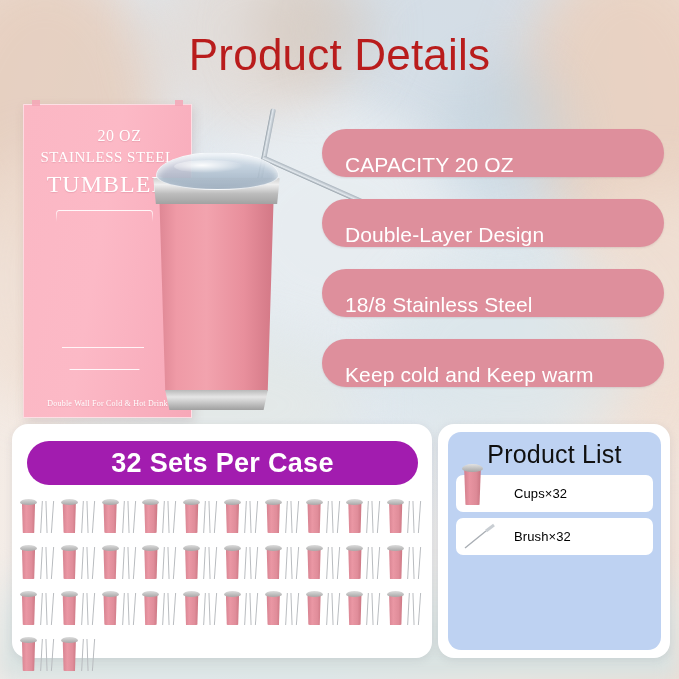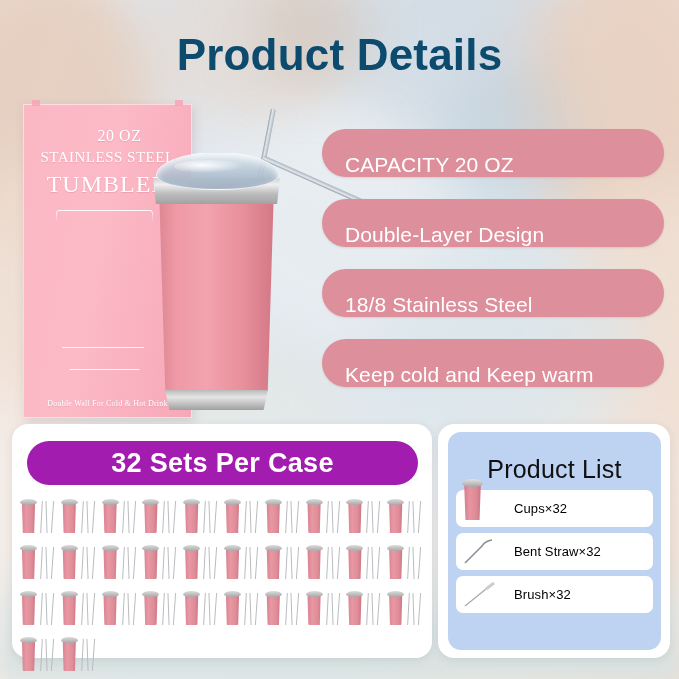--- a/index.html
+++ b/index.html
@@ -33,22 +33,22 @@
   .bg-bottom{
     position:absolute;left:0;right:0;bottom:0;height:120px;
     background:linear-gradient(180deg,rgba(224,232,233,0) 0%,#dfe7e6 45%,#d6e0df 100%);
     filter:blur(10px);
   }
 
   
   .page-title{
     position:absolute;left:0;right:0;top:30px;
     text-align:center;
-    font-size:44px;font-weight:700;letter-spacing:.2px;
-    color:#0c4a6e;
+    font-size:44px;font-weight:400;letter-spacing:.2px;
+    color:#b91c1c;
   }
 
   
   .pkg{
     position:absolute;left:23px;top:104px;width:167px;height:312px;
     background:linear-gradient(100deg,#fbb7c4 0%,#fcb9c6 45%,#f7a8b8 100%);
     border:1px solid rgba(255,255,255,.55);
     box-shadow:2px 4px 10px rgba(120,90,100,.18);
   }
   .pkg-flap{position:absolute;top:-5px;height:6px;width:8px;background:#f4a6b6;opacity:.85;}
@@ -153,21 +153,21 @@
   }
   .set .st{position:absolute;background:#b9bcc0;}
   .set .st1{left:22px;top:4px;width:1.3px;height:32px;transform:rotate(3deg);}
   .set .st2{left:27px;top:4px;width:1.3px;height:32px;transform:rotate(-2deg);}
   .set .st3{left:33px;top:4px;width:1.3px;height:32px;transform:rotate(4deg);}
 
   
   .list-panel{
     position:absolute;left:448px;top:432px;width:213px;height:218px;
     background:#bed2f2;border-radius:13px;
-    box-sizing:border-box;padding:22px 8px;
+    box-sizing:border-box;padding:7px 8px;
   }
   .list-title{
     text-align:center;color:#101010;font-size:25px;font-weight:400;
     line-height:30px;letter-spacing:.2px;
   }
   .list-row{
     position:relative;height:37px;background:#fff;border-radius:7px;
     margin-top:6px;display:flex;align-items:center;
   }
   .list-row-label{
@@ -485,28 +485,20 @@
 
     <div class="list-row">
       <span class="ic ic-cup">
         <span class="b"></span>
           <span class="l"></span>
       </span>
       <span class="list-row-label">Cups×32</span>
     </div>
 
 
-    <div class="list-row">
-      <span class="ic ic-line">
-        <svg width="42" height="29" viewBox="0 0 42 29">
-            <path d="M3 26 L20 9 Q23 4 30 3" fill="none" stroke="#8d9299" stroke-width="1.6"></path>
-          </svg>
-      </span>
-      <span class="list-row-label">Bent Straw×32</span>
-    </div>
 
     <div class="list-row">
       <span class="ic ic-line">
         <svg width="42" height="29" viewBox="0 0 42 29">
             <line x1="3" y1="26" x2="24" y2="9" stroke="#a9aeb4" stroke-width="1.4"></line>
             <line x1="24" y1="9" x2="32" y2="3" stroke="#c9ced3" stroke-width="3"></line>
           </svg>
       </span>
       <span class="list-row-label">Brush×32</span>
     </div>

